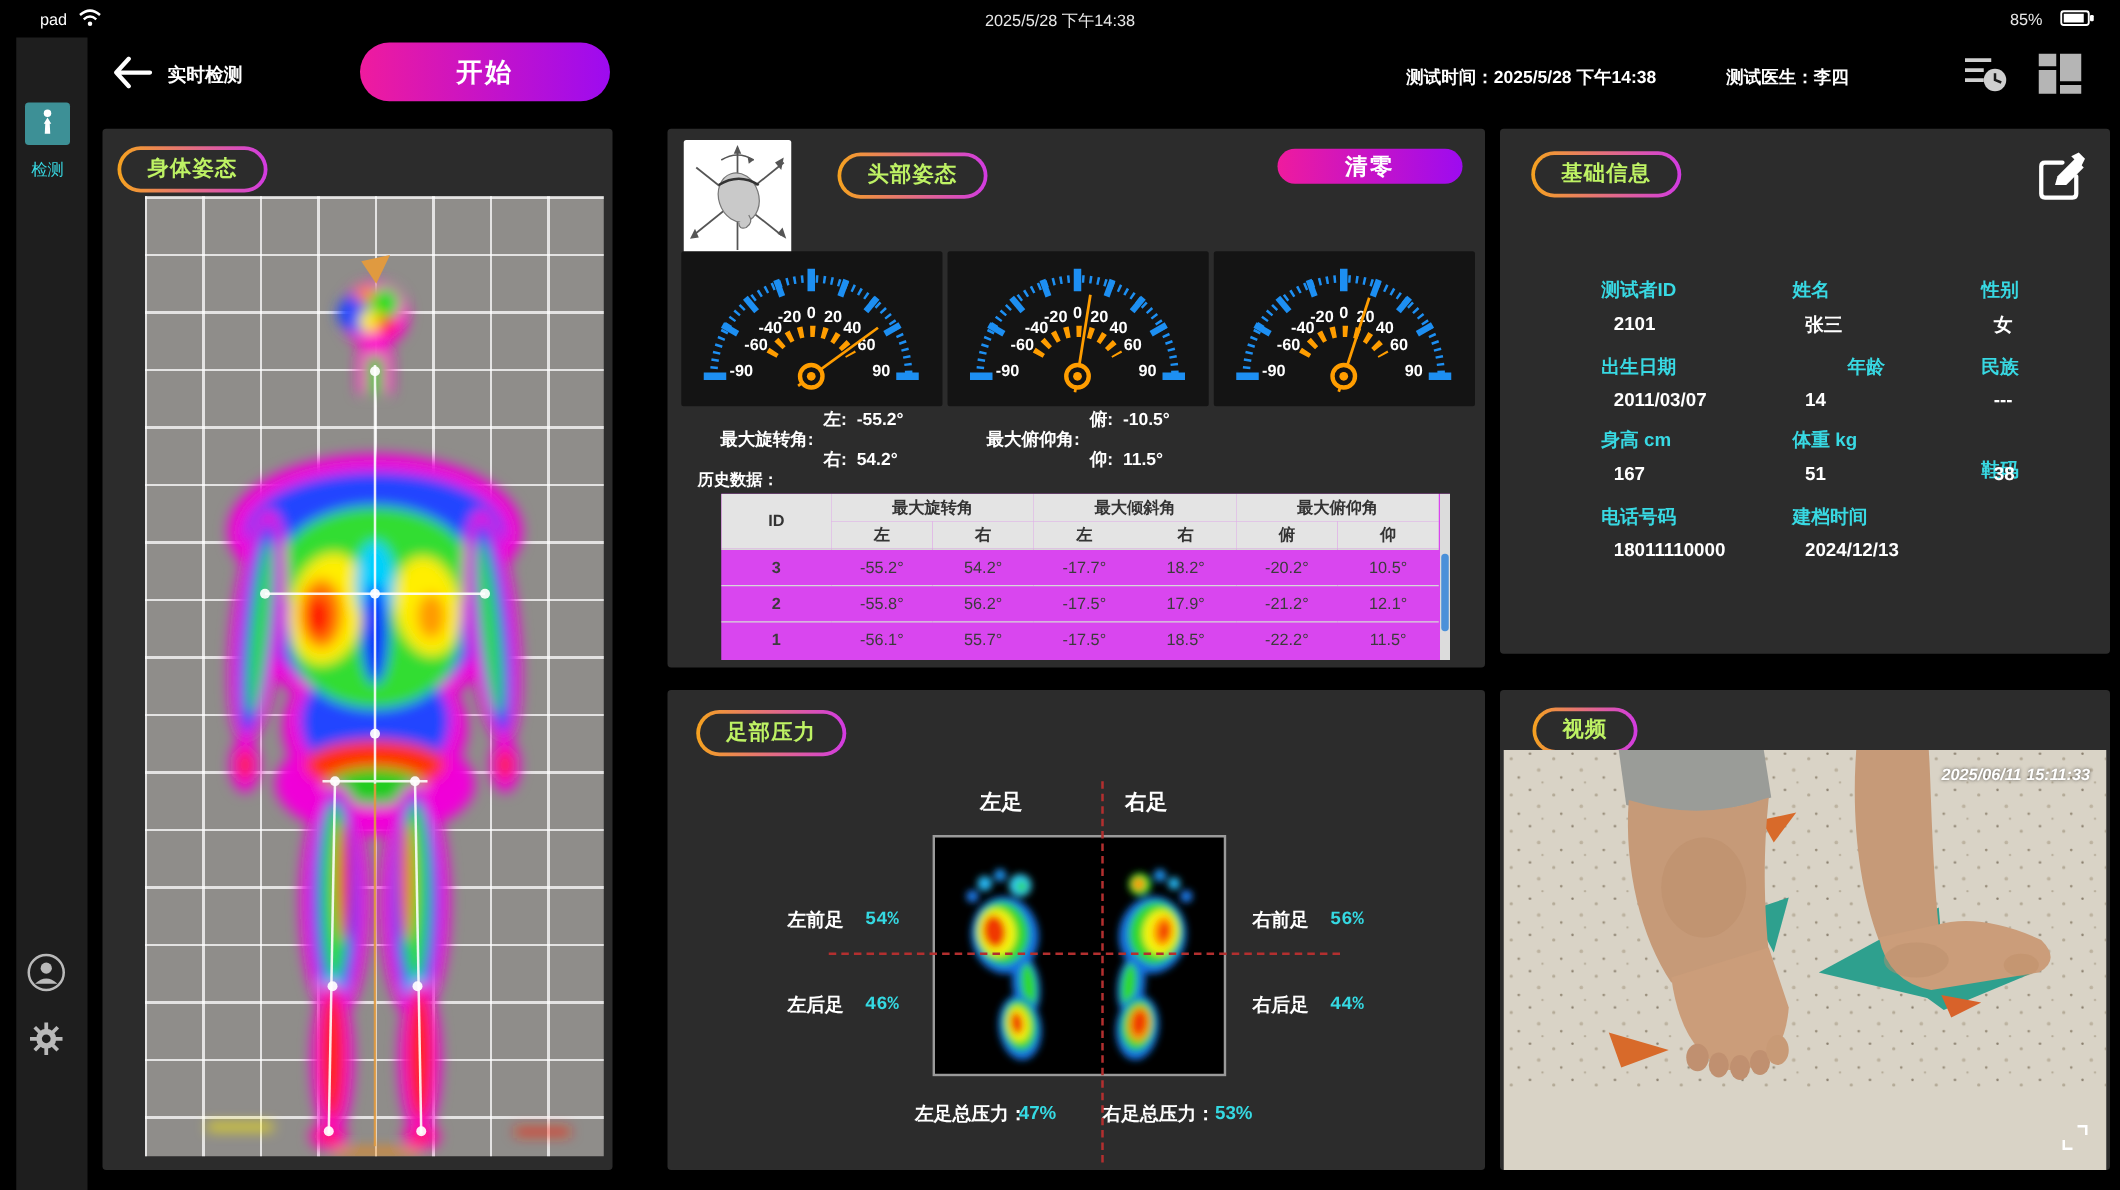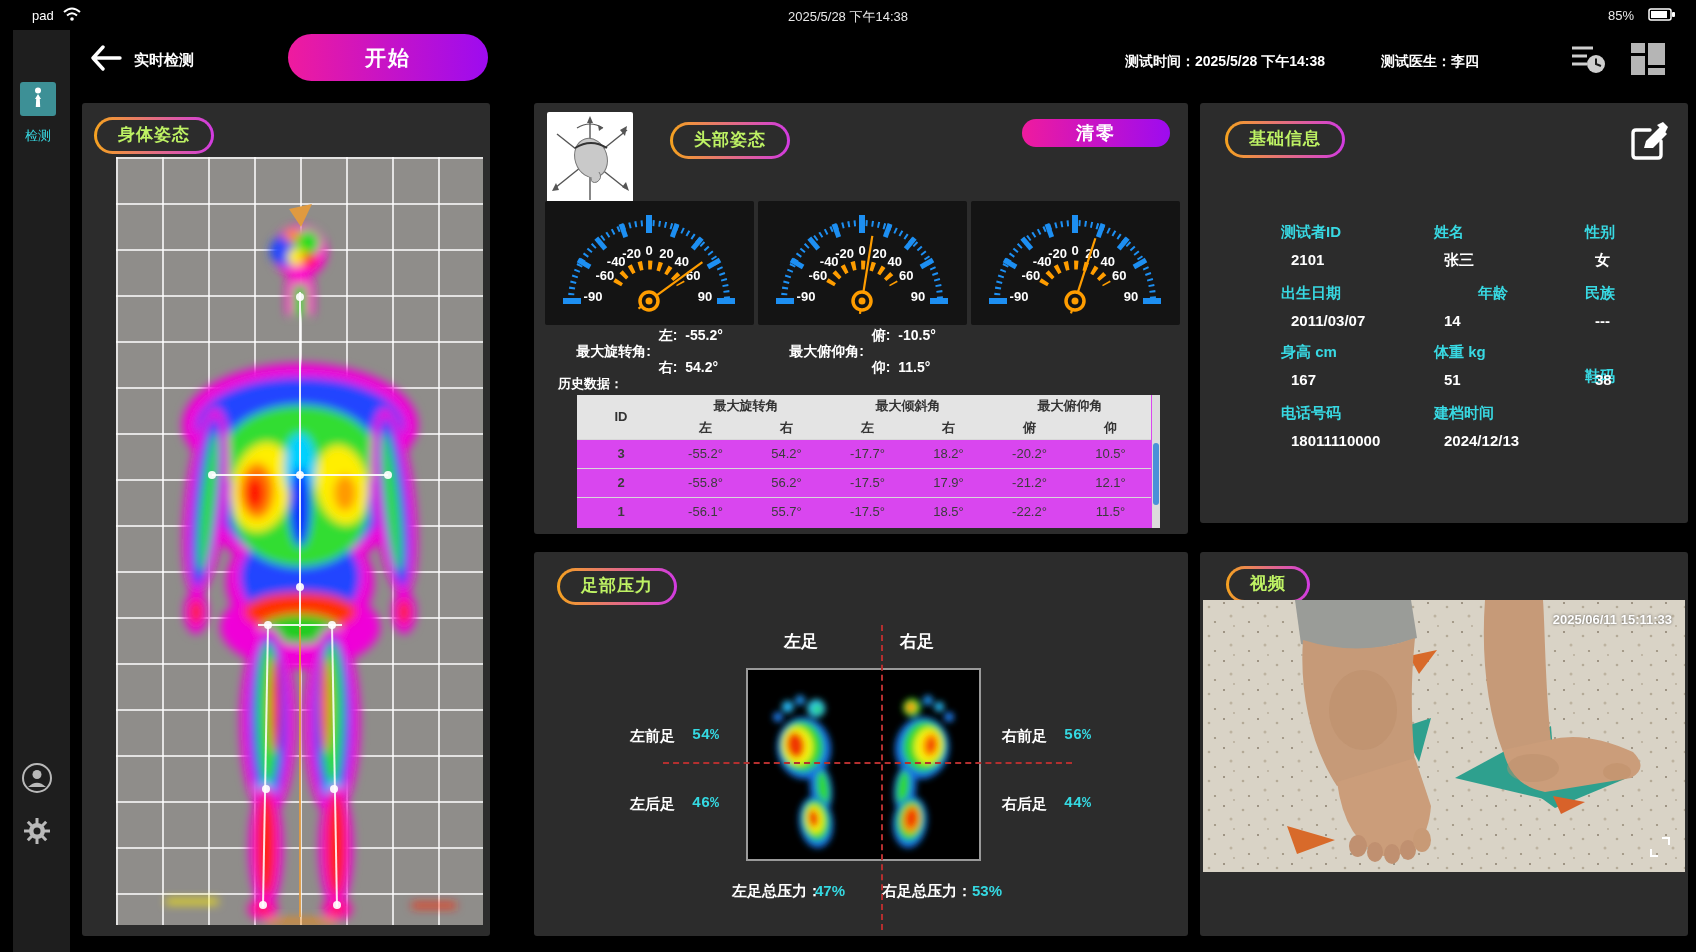--- a/index.html
+++ b/index.html
@@ -71,21 +71,21 @@
   #foot-hline{position:absolute;left:129px;top:210px;width:409px;height:0;border-top:2px dashed #b32f2f;z-index:4;}
   .quad-label{position:absolute;font-size:15px;font-weight:bold;color:#fff;white-space:nowrap;font-family:Liberation Serif, serif;}
   .quad-value{position:absolute;font-size:15px;font-weight:bold;color:#35d9e2;white-space:nowrap;font-family:Liberation Mono, monospace;}
   .total-label{position:absolute;font-size:15px;font-weight:bold;color:#fff;white-space:nowrap;}
   .total-value{position:absolute;font-size:15px;font-weight:bold;color:#35d9e2;white-space:nowrap;}
   
   #edit-btn{position:absolute;left:427px;top:18px;cursor:pointer;}
   .info-label{position:absolute;font-size:15px;font-weight:bold;color:#38d9e3;white-space:nowrap;}
   .info-value{position:absolute;font-size:15px;font-weight:bold;color:#fff;white-space:nowrap;}
   
-  #video-frame{position:absolute;left:3px;top:48px;width:482px;height:272px;overflow:hidden;background:#d9d3c6;}
+  #video-frame{position:absolute;left:3px;top:48px;width:482px;height:336px;overflow:hidden;background:#d9d3c6;font-style:italic;}
   #video-timestamp{position:absolute;right:13px;top:12px;font-size:13px;font-weight:bold;color:#fff;text-shadow:0 0 3px rgba(0,0,0,.6);}
   #video-expand{position:absolute;right:14px;bottom:10px;cursor:pointer;}
 </style>
 </head>
 <body>
 
 <div id="status-bar">
   <span id="status-device">pad</span>
   <span id="status-wifi">
     <svg width="20" height="16" viewBox="0 0 20 16">

